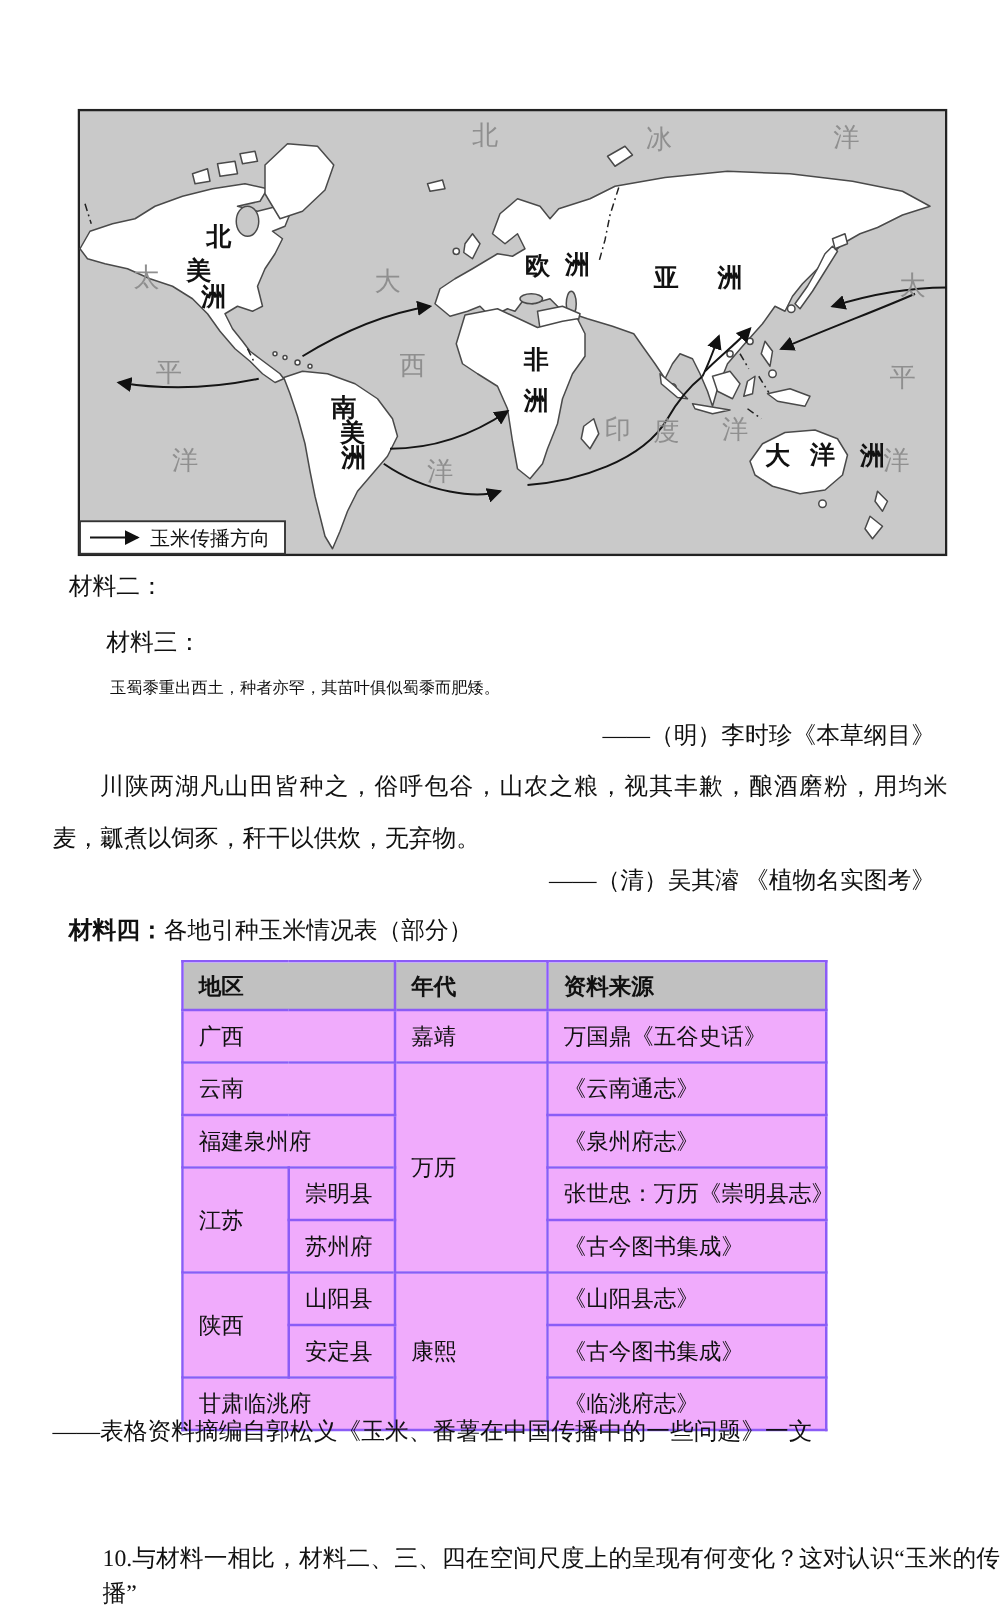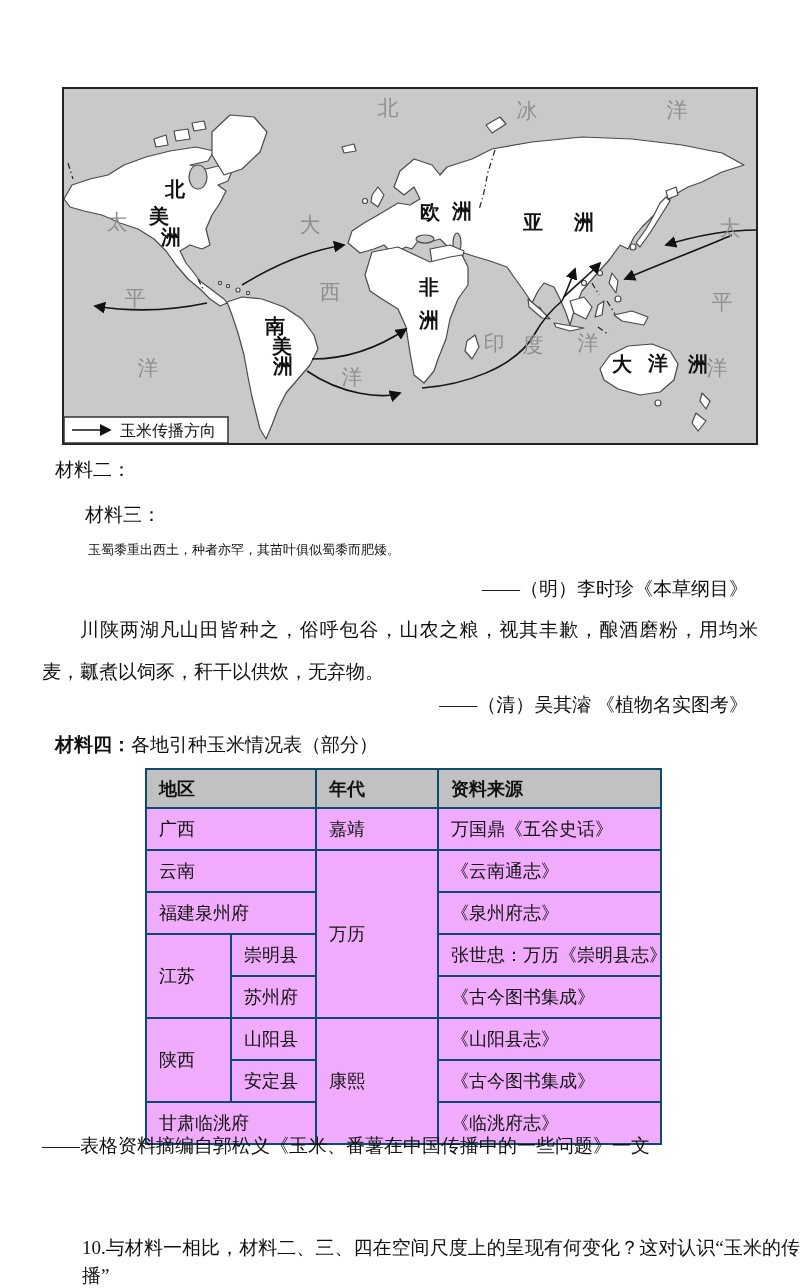--- a/index.html
+++ b/index.html
@@ -13,21 +13,21 @@
   .para{font-size:13px;line-height:28px;}
   .para2{font-size:19px;line-height:42px;text-align:justify;text-indent:2em;}
   .src{font-size:19px;line-height:28px;text-align:right;}
   .mat4line{font-size:19px;line-height:28px;}
   .mat4line b{font-weight:bold;}
   table.corn{
     border-collapse:collapse;table-layout:fixed;
     font-size:18px;
   }
   table.corn th,table.corn td{
-    border:2px solid #0c4a6e;padding:0 18px 0 12px;text-align:left;
+    border:2px solid #8b5cf6;padding:0 18px 0 12px;text-align:left;
     vertical-align:middle;overflow:hidden;white-space:nowrap;
   }
   table.corn th{background:#c1c1c1;font-weight:bold;height:37px;}
   table.corn td{height:40px;background:#f0abfc;}
   .tbl-src{font-size:19px;line-height:28px;text-align:left;}
   .question{font-size:19px;line-height:28px;text-align:justify;}
   svg text{font-family:"Liberation Serif","DejaVu Serif",serif;}
   .oc{fill:#8f8f8f;font-size:21px;}
   .ct{fill:#111;font-size:20px;font-weight:bold;}
   .lg{fill:#111;font-size:16px;}

